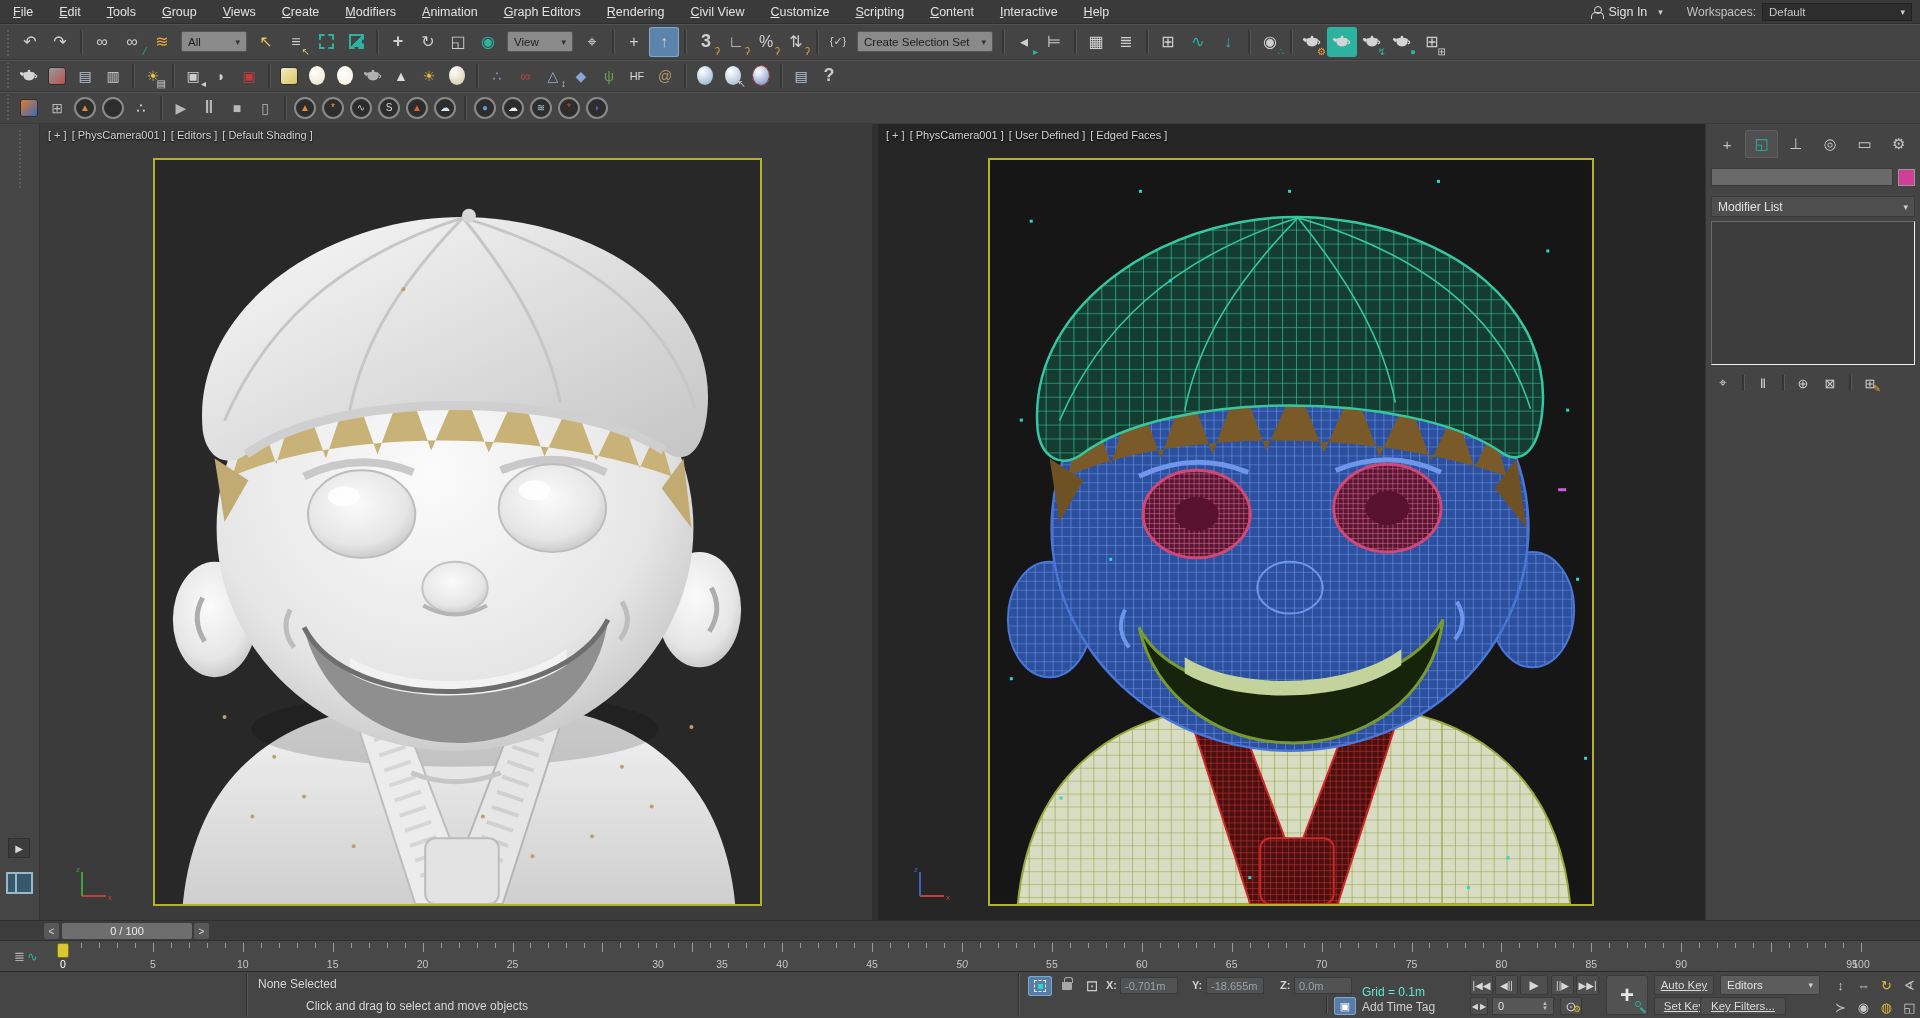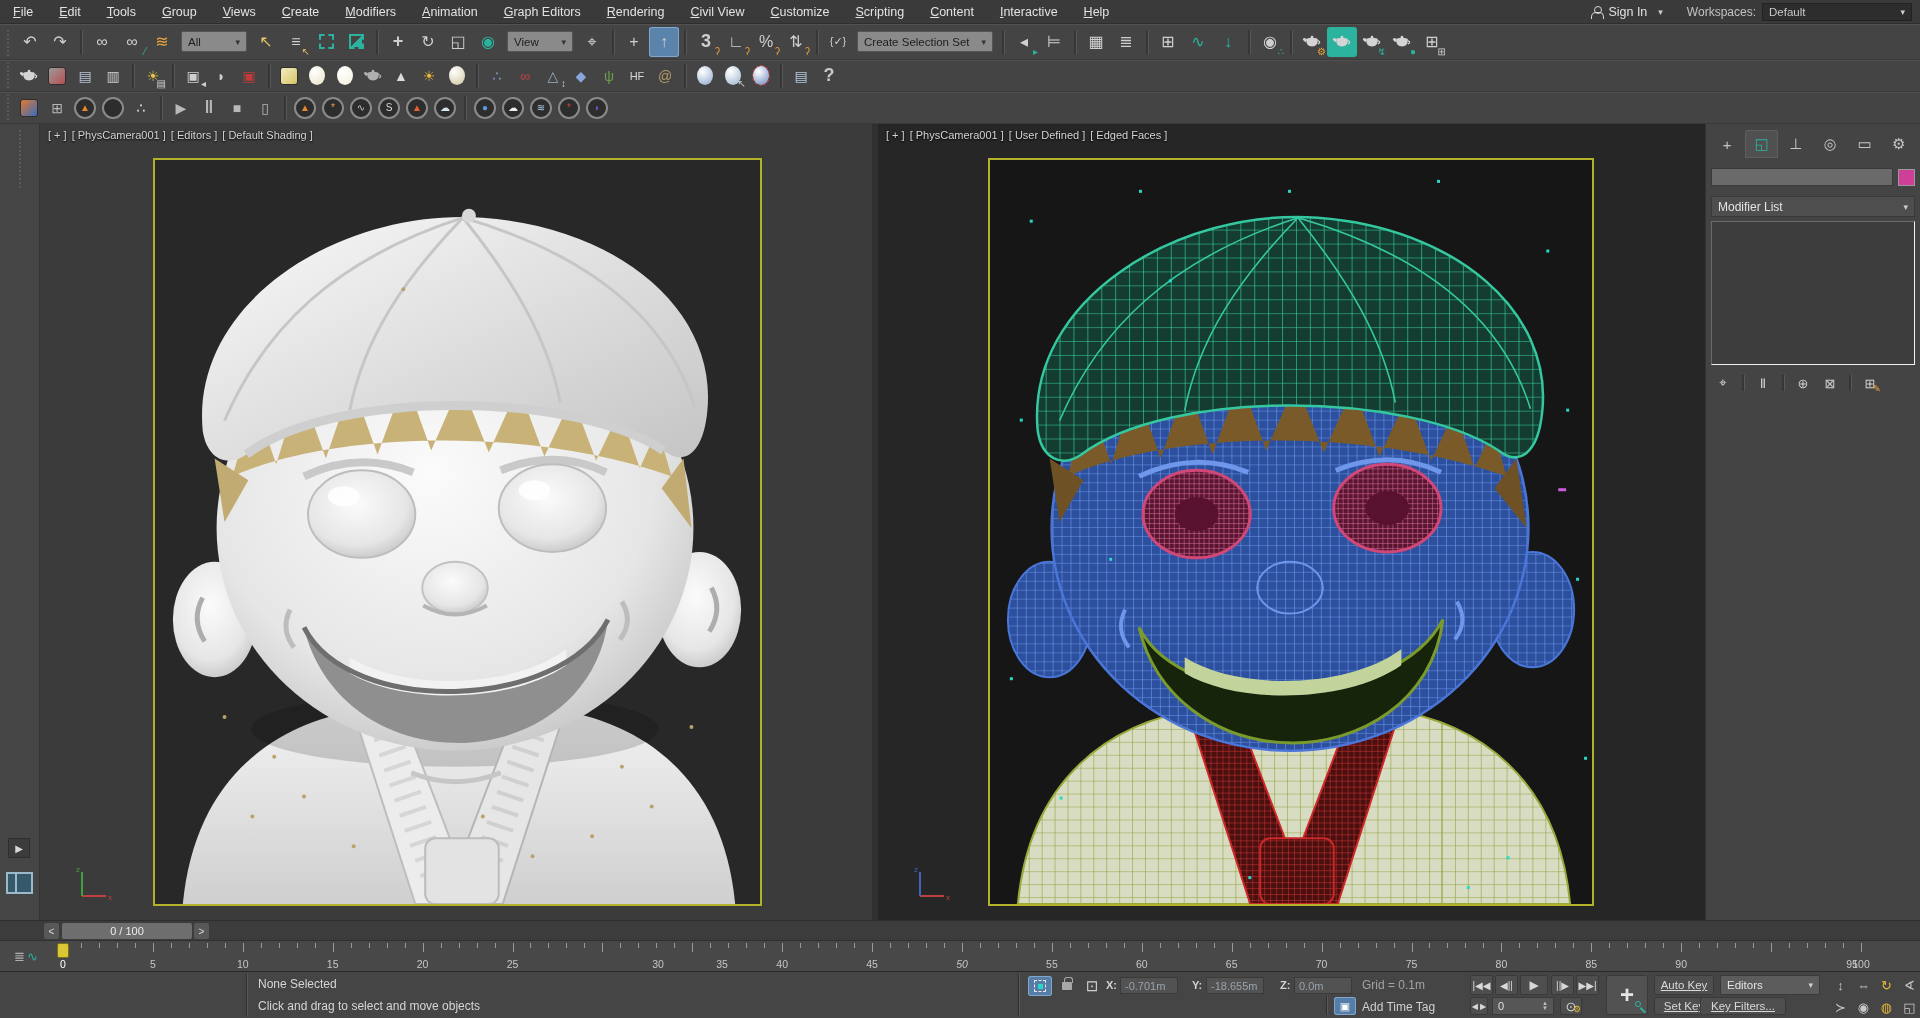--- a/index.html
+++ b/index.html
@@ -117,21 +117,21 @@
   
   .status { height:46px; background:#454545; position:relative; font-size:12px; color:#d6d6d6; }
   .listener { position:absolute; left:2px; top:1px; width:240px; }
   .listener .lrow { height:21px; border:1px solid #8a8a8a; margin-bottom:1px; padding:0 4px;
                     font-family:"DejaVu Sans Mono", monospace; font-size:12px; color:#1a1a1a;
                     display:flex; align-items:center; }
   .lrow.pink { background:#e3d5d5; }
   .lrow.white { background:#fafafa; }
   .vdiv { position:absolute; top:2px; bottom:2px; width:1px; background:#2e2e2e; box-shadow:1px 0 0 #5a5a5a; }
   .sline1 { position:absolute; top:5px; }
-  .sline2 { position:absolute; top:27px; }
+  .sline2 { position:absolute; top:27px;margin-left:48px; }
   .chip { position:absolute; border-radius:3px; display:flex; align-items:center; justify-content:center; }
   .chip.blue { background:#567ca8; box-shadow:inset 0 0 0 1px #7fa6cc; color:#fff; }
   .isoin { width:12px; height:12px; border:1.5px dashed #e8e8e8; display:flex; align-items:center; justify-content:center; }
   .isoin i { width:5px; height:5px; background:#2bd8c8; display:block; }
   .lockico { width:10px; height:8px; background:#a8a8a8; position:relative; border-radius:1px; }
   .lockico::before { content:''; position:absolute; left:1.5px; top:-5px; width:7px; height:5px;
                      border:1.5px solid #a8a8a8; border-bottom:none; border-radius:3px 3px 0 0; }
   .coordlab { position:absolute; top:7px; font-weight:bold; font-size:11px; color:#d2d2d2; }
   .coordbox { position:absolute; top:5px; width:58px; height:17px; background:#525252;
               border:1px solid #3a3a3a; color:#98a2ac; font-size:11px; display:flex;
@@ -954,21 +954,21 @@
       <span class="lockico"></span>
     </div>
     <div class="chip" style="left:1082px;top:4px;width:20px;height:20px;font-size:15px;color:#cfcfcf">⊡</div>
 
     <span class="coordlab" style="left:1106px">X:</span>
     <div class="coordbox" style="left:1120px">-0.701m</div>
     <span class="coordlab" style="left:1192px">Y:</span>
     <div class="coordbox" style="left:1206px">-18.655m</div>
     <span class="coordlab" style="left:1280px">Z:</span>
     <div class="coordbox" style="left:1294px">0.0m</div>
-    <span style="position:absolute;left:1362px;top:6px;font-size:12px;color:#a3a3a3">Grid = 0.1m</span>
+    <span style="position:absolute;left:1362px;top:13px;font-size:12px;color:#5eead4">Grid = 0.1m</span>
 
     <div class="vdiv" style="left:1326px;top:24px;bottom:4px"></div>
     <div class="chip blue" style="left:1334px;top:25px;width:22px;height:18px;font-size:11px">▣</div>
     <span style="position:absolute;left:1362px;top:28px;font-size:12px;color:#d0d0d0">Add Time Tag</span>
 
     <div class="sbtn" style="left:1470px;top:3px;width:23px;height:20px">|◀◀</div>
     <div class="sbtn" style="left:1495px;top:3px;width:23px;height:20px">◀||</div>
     <div class="sbtn" style="left:1520px;top:3px;width:28px;height:20px;font-size:12px">▶</div>
     <div class="sbtn" style="left:1551px;top:3px;width:23px;height:20px">||▶</div>
     <div class="sbtn" style="left:1576px;top:3px;width:23px;height:20px">▶▶|</div>

